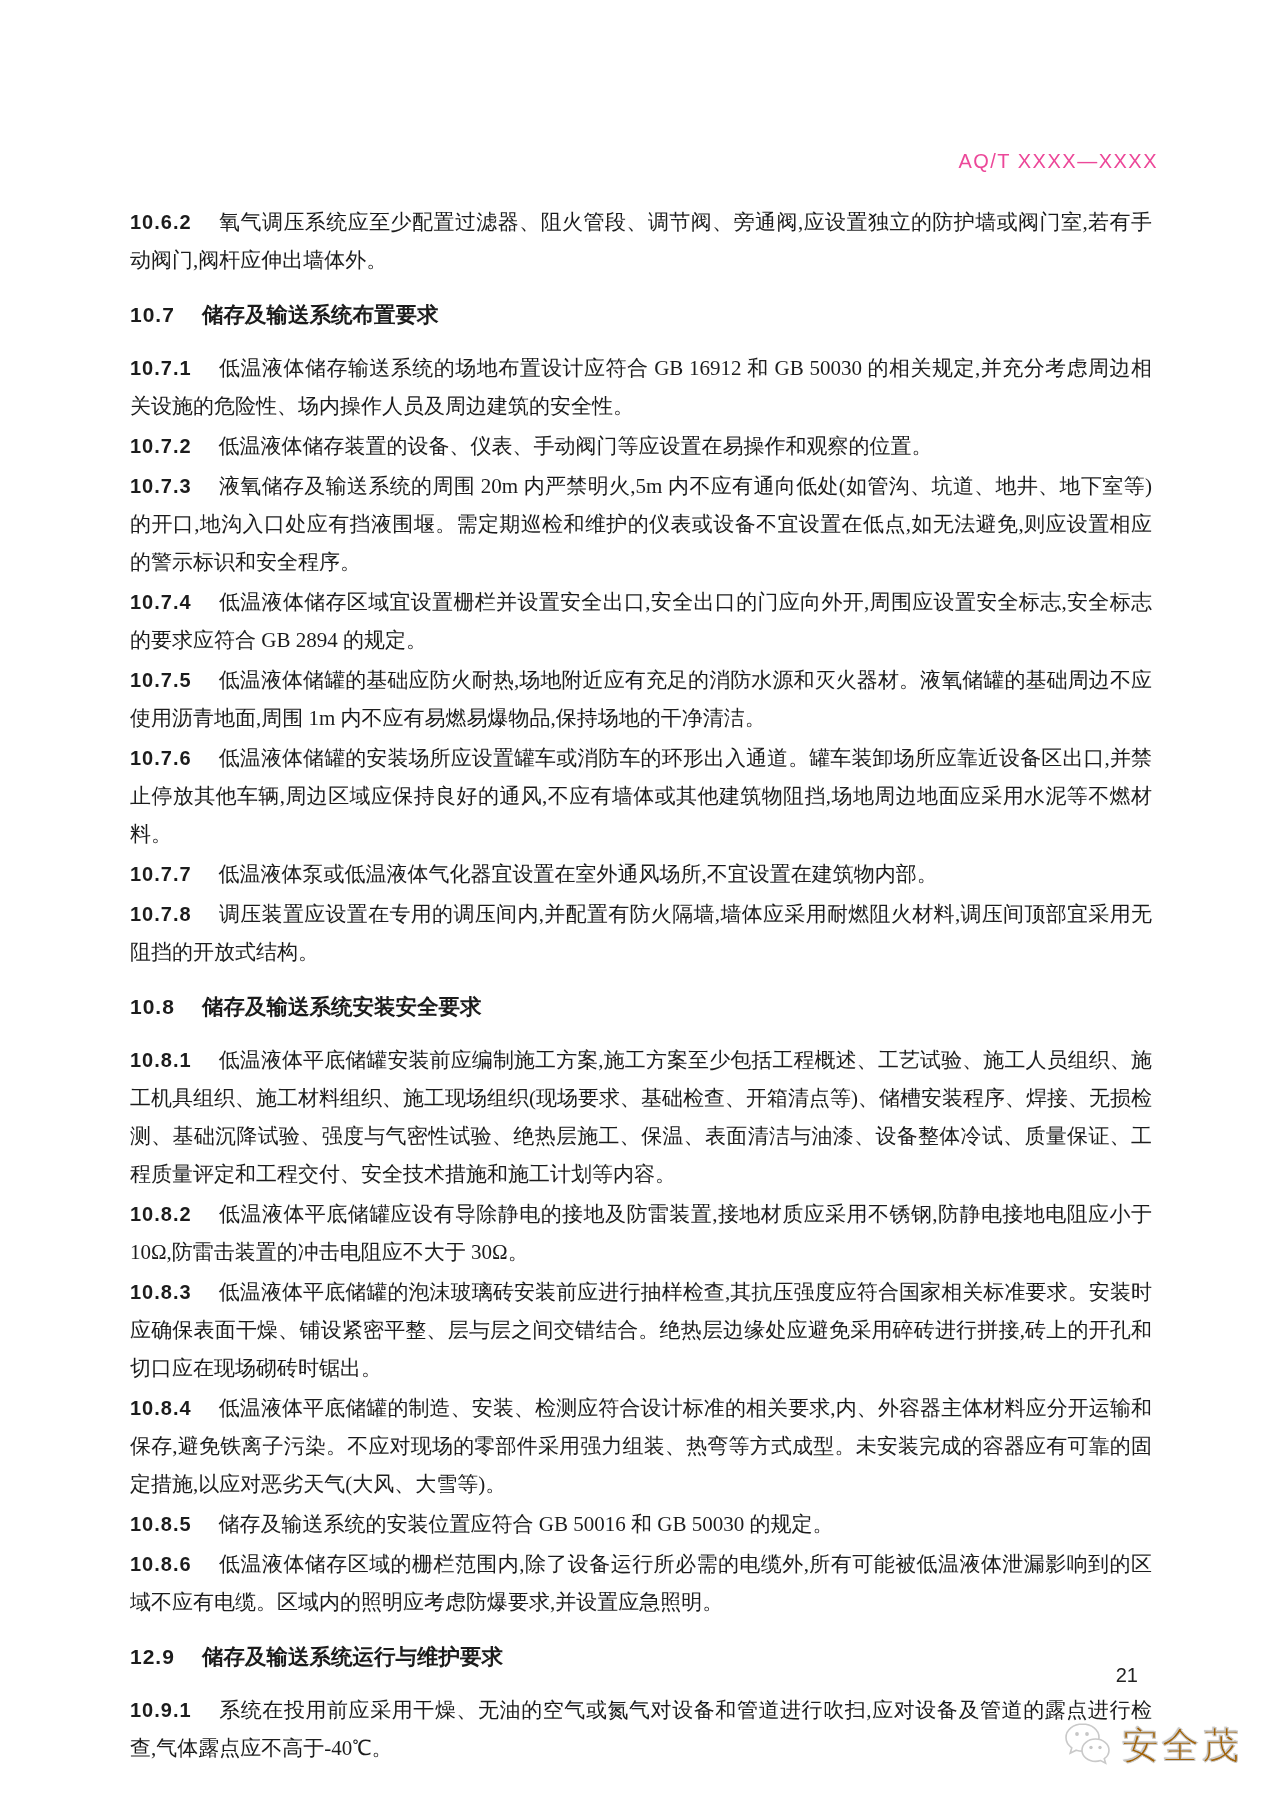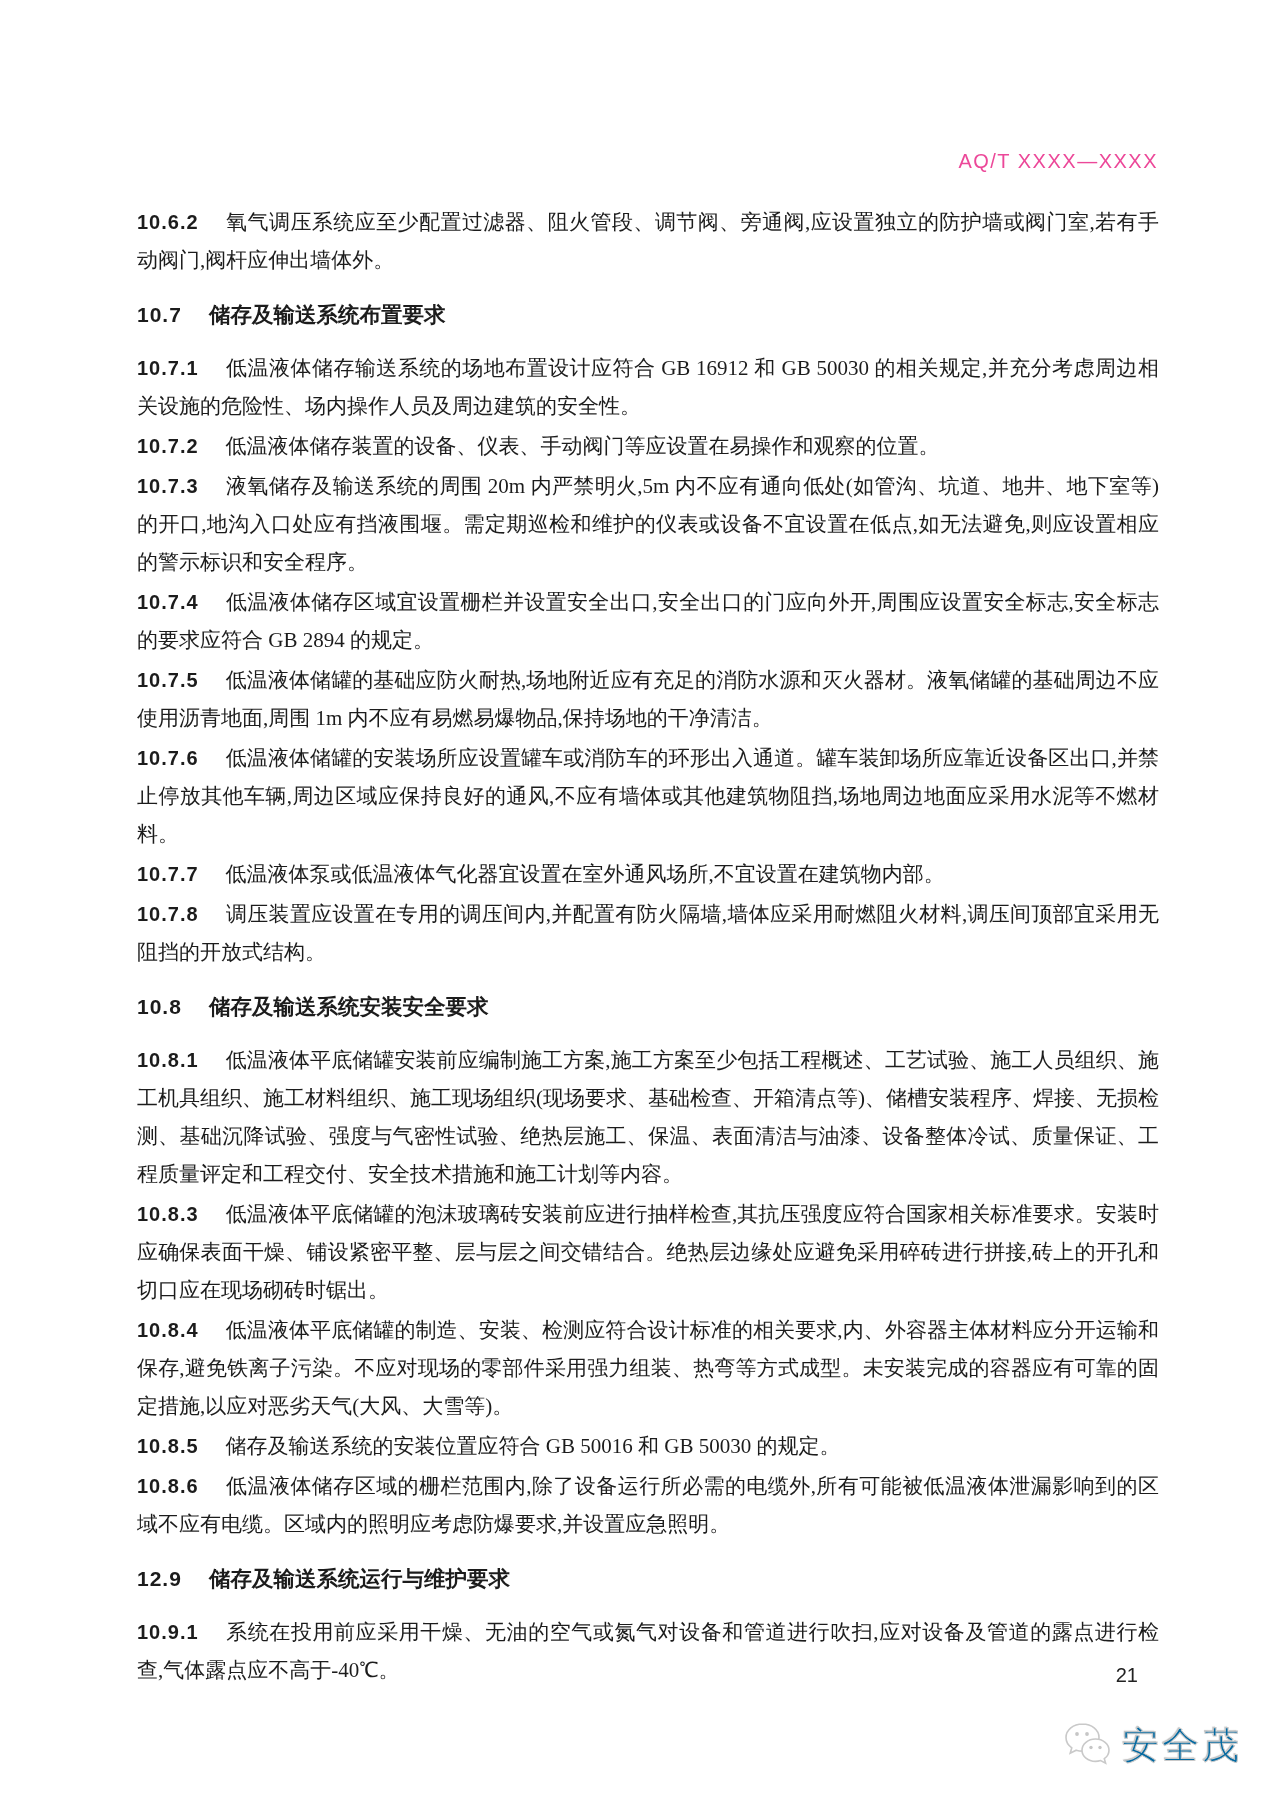--- a/index.html
+++ b/index.html
@@ -20,21 +20,21 @@
     top: 150px;
     right: 122px;
     font-family: "Liberation Sans", sans-serif;
     font-size: 20px;
     letter-spacing: 1.5px;
     color: #ec4899;
     white-space: nowrap;
   }
   .content {
     position: absolute;
-    left: 137px;
+    left: 130px;
     top: 203px;
     width: 1022px;
   }
   .content p {
     font-size: 21px;
     line-height: 38px;
     text-align: justify;
     margin: 0 0 2px 0;
   }
   .content p.heading {
@@ -71,21 +71,21 @@
     gap: 9px;
     user-select: none;
   }
   .watermark-icon svg {
     display: block;
   }
   .watermark-text {
     font-family: "Liberation Sans", sans-serif;
     font-size: 37px;
     letter-spacing: 3px;
-    color: #0369a1;
+    color: #a16207;
     -webkit-text-stroke: 1px #c9c9c9;
     text-shadow: 1px 1px 0 #ffffff, -1px -1px 1px #c2c2c2;
     white-space: nowrap;
   }
 </style>
 </head>
 <body>
 
 <div class="doc-header">AQ/T XXXX—XXXX</div>
 
@@ -95,20 +95,21 @@
     <p class="clause"><span class="num">10.7.1</span><span class="txt">低温液体储存输送系统的场地布置设计应符合 GB 16912 和 GB 50030 的相关规定,并充分考虑周边相关设施的危险性、场内操作人员及周边建筑的安全性。</span></p>
     <p class="clause"><span class="num">10.7.2</span><span class="txt">低温液体储存装置的设备、仪表、手动阀门等应设置在易操作和观察的位置。</span></p>
     <p class="clause"><span class="num">10.7.3</span><span class="txt">液氧储存及输送系统的周围 20m 内严禁明火,5m 内不应有通向低处(如管沟、坑道、地井、地下室等)的开口,地沟入口处应有挡液围堰。需定期巡检和维护的仪表或设备不宜设置在低点,如无法避免,则应设置相应的警示标识和安全程序。</span></p>
     <p class="clause"><span class="num">10.7.4</span><span class="txt">低温液体储存区域宜设置栅栏并设置安全出口,安全出口的门应向外开,周围应设置安全标志,安全标志的要求应符合 GB 2894 的规定。</span></p>
     <p class="clause"><span class="num">10.7.5</span><span class="txt">低温液体储罐的基础应防火耐热,场地附近应有充足的消防水源和灭火器材。液氧储罐的基础周边不应使用沥青地面,周围 1m 内不应有易燃易爆物品,保持场地的干净清洁。</span></p>
     <p class="clause"><span class="num">10.7.6</span><span class="txt">低温液体储罐的安装场所应设置罐车或消防车的环形出入通道。罐车装卸场所应靠近设备区出口,并禁止停放其他车辆,周边区域应保持良好的通风,不应有墙体或其他建筑物阻挡,场地周边地面应采用水泥等不燃材料。</span></p>
     <p class="clause"><span class="num">10.7.7</span><span class="txt">低温液体泵或低温液体气化器宜设置在室外通风场所,不宜设置在建筑物内部。</span></p>
     <p class="clause"><span class="num">10.7.8</span><span class="txt">调压装置应设置在专用的调压间内,并配置有防火隔墙,墙体应采用耐燃阻火材料,调压间顶部宜采用无阻挡的开放式结构。</span></p>
     <p class="heading"><span class="num">10.8</span><span class="txt">储存及输送系统安装安全要求</span></p>
     <p class="clause"><span class="num">10.8.1</span><span class="txt">低温液体平底储罐安装前应编制施工方案,施工方案至少包括工程概述、工艺试验、施工人员组织、施工机具组织、施工材料组织、施工现场组织(现场要求、基础检查、开箱清点等)、储槽安装程序、焊接、无损检测、基础沉降试验、强度与气密性试验、绝热层施工、保温、表面清洁与油漆、设备整体冷试、质量保证、工程质量评定和工程交付、安全技术措施和施工计划等内容。</span></p>
+    <p class="clause"><span class="num">10.8.2</span><span class="txt">低温液体平底储罐应设有导除静电的接地及防雷装置,接地材质应采用不锈钢,防静电接地电阻应小于 10Ω,防雷击装置的冲击电阻应不大于 30Ω。</span></p>
     <p class="clause"><span class="num">10.8.3</span><span class="txt">低温液体平底储罐的泡沫玻璃砖安装前应进行抽样检查,其抗压强度应符合国家相关标准要求。安装时应确保表面干燥、铺设紧密平整、层与层之间交错结合。绝热层边缘处应避免采用碎砖进行拼接,砖上的开孔和切口应在现场砌砖时锯出。</span></p>
     <p class="clause"><span class="num">10.8.4</span><span class="txt">低温液体平底储罐的制造、安装、检测应符合设计标准的相关要求,内、外容器主体材料应分开运输和保存,避免铁离子污染。不应对现场的零部件采用强力组装、热弯等方式成型。未安装完成的容器应有可靠的固定措施,以应对恶劣天气(大风、大雪等)。</span></p>
     <p class="clause"><span class="num">10.8.5</span><span class="txt">储存及输送系统的安装位置应符合 GB 50016 和 GB 50030 的规定。</span></p>
     <p class="clause"><span class="num">10.8.6</span><span class="txt">低温液体储存区域的栅栏范围内,除了设备运行所必需的电缆外,所有可能被低温液体泄漏影响到的区域不应有电缆。区域内的照明应考虑防爆要求,并设置应急照明。</span></p>
     <p class="heading"><span class="num">12.9</span><span class="txt">储存及输送系统运行与维护要求</span></p>
     <p class="clause"><span class="num">10.9.1</span><span class="txt">系统在投用前应采用干燥、无油的空气或氮气对设备和管道进行吹扫,应对设备及管道的露点进行检查,气体露点应不高于-40℃。</span></p>
   </div>
 
 <div class="page-number">21</div>
 

